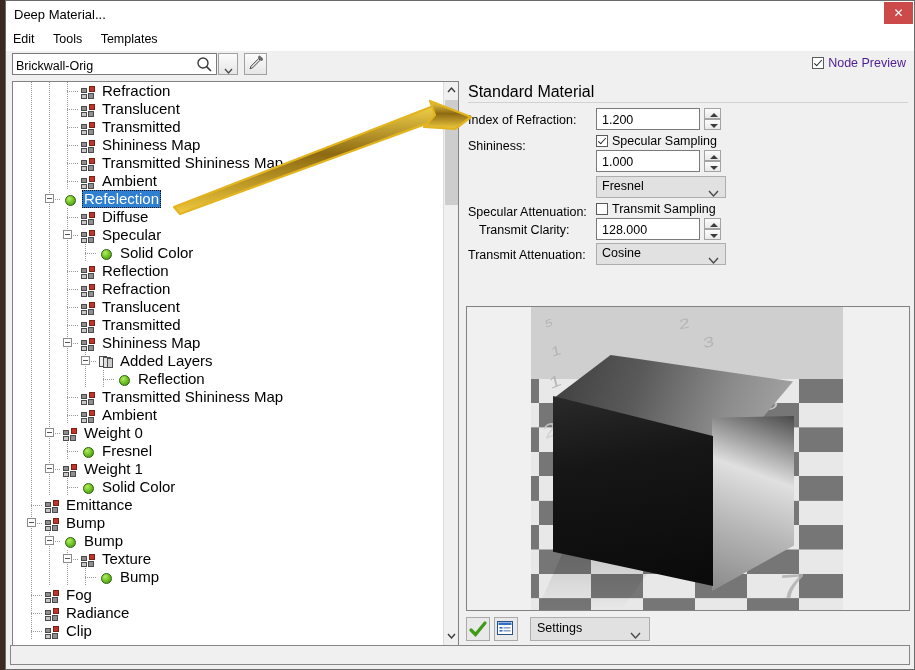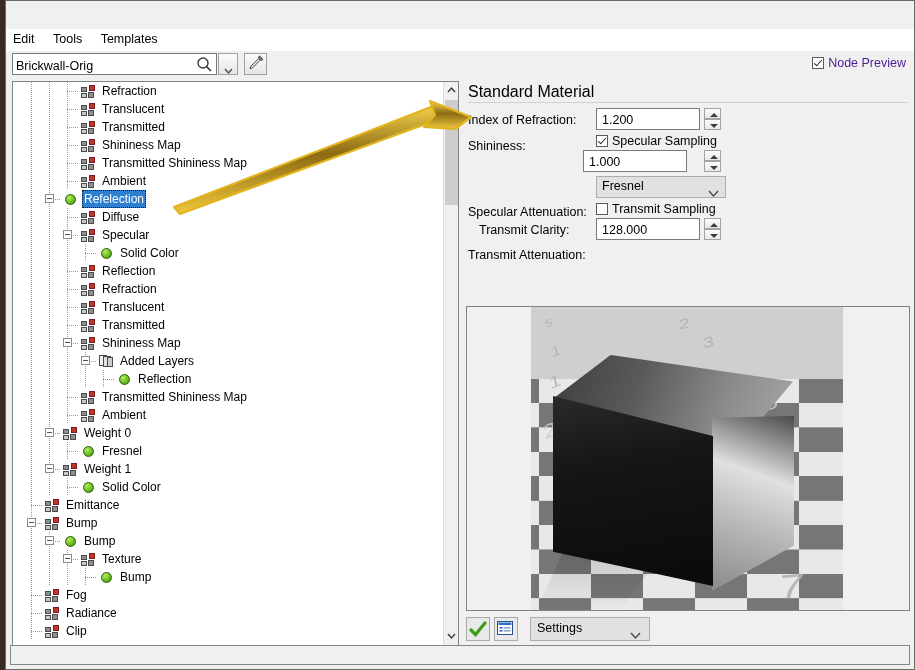--- a/index.html
+++ b/index.html
@@ -135,21 +135,21 @@
   }
   .tree-inner {
     position: absolute;
     left: 0; top: 0; right: 15px; bottom: 0;
     overflow: hidden;
   }
   .trow {
     position: relative;
     height: 18px;
     white-space: nowrap;
-    font-size: 12px;
+    font-size: 15px;
     color: #000;
     line-height: 18px;
     cursor: default;
   }
   .trow .lbl {
     display: inline-block;
     vertical-align: top;
     line-height: 18px;
     padding: 0 2px;
   }
@@ -456,20 +456,24 @@
     left: 0; top: 0;
     width: 915px; height: 670px;
     pointer-events: none;
   }
 </style>
 </head>
 <body>
 
 <div id="app">
 
+  <div class="titlebar">
+    <div class="title-text">Deep Material...</div>
+    <div class="close-btn">✕</div>
+  </div>
 
   <div class="menubar">
     <span class="menu-item">Edit</span>
     <span class="menu-item">Tools</span>
     <span class="menu-item">Templates</span>
   </div>
 
   <div class="searchrow">
     <div class="search-box">
       <input type="text" value="Brickwall-Orig" style="">
@@ -566,21 +570,21 @@
       <div class="dn">
         <span class="tri dn-t"></span>
       </div>
     </div>
 
     <div class="chk-inline" style="left:130px; top:53px;">
       <span class="cbox checked"></span><span>Specular Sampling</span>
     </div>
 
     <div class="prop-label" style="left:2px; top:58px;">Shininess:</div>
-    <div class="spin-field" style="left:117px; top:69px;">
+    <div class="spin-field" style="left:130px; top:69px;">
       <input type="text" value="1.000" style="">
     </div>
     <div class="spin-btns" style="left:238px; top:69px;">
       <div class="up">
         <span class="tri up-t"></span>
       </div>
       <div class="dn">
         <span class="tri dn-t"></span>
       </div>
     </div>
@@ -606,20 +610,28 @@
     <div class="spin-btns" style="left:238px; top:137px;">
       <div class="up">
         <span class="tri up-t"></span>
       </div>
       <div class="dn">
         <span class="tri dn-t"></span>
       </div>
     </div>
 
     <div class="prop-label" style="left:2px; top:167px;">Transmit Attenuation:</div>
+    <div class="dropdown" style="left:130px; top:162px;">
+      <span class="dd-text">Cosine</span>
+      <span class="dd-chev">
+        <svg width="11" height="8" viewBox="0 0 11 8">
+          <polyline points="1,1 5.5,6 10,1" fill="none" stroke="#4a4a4a" stroke-width="1.4"></polyline>
+        </svg>
+      </span>
+    </div>
   </div>
 
   <div class="preview">
     <div class="render">
       <div class="floor"></div>
       <div id="floor-nums">
           <div class="floor-num" style="left: 14px; top: 8px; font-size: 14px; transform: rotate(-18deg) skewX(-8deg) scaleY(0.72); color: rgb(176, 176, 176); opacity: 0.85;">5</div>
           <div class="floor-num" style="left: 52px; top: 14px; font-size: 16px; transform: rotate(-16deg) skewX(-8deg) scaleY(0.72); color: rgb(207, 207, 207); opacity: 0.85;">4</div>
           <div class="floor-num" style="left: 98px; top: 4px; font-size: 17px; transform: rotate(-14deg) skewX(-8deg) scaleY(0.72); color: rgb(207, 207, 207); opacity: 0.85;">3</div>
           <div class="floor-num" style="left: 148px; top: 6px; font-size: 19px; transform: rotate(-12deg) skewX(-8deg) scaleY(0.72); color: rgb(176, 176, 176); opacity: 0.85;">2</div>

